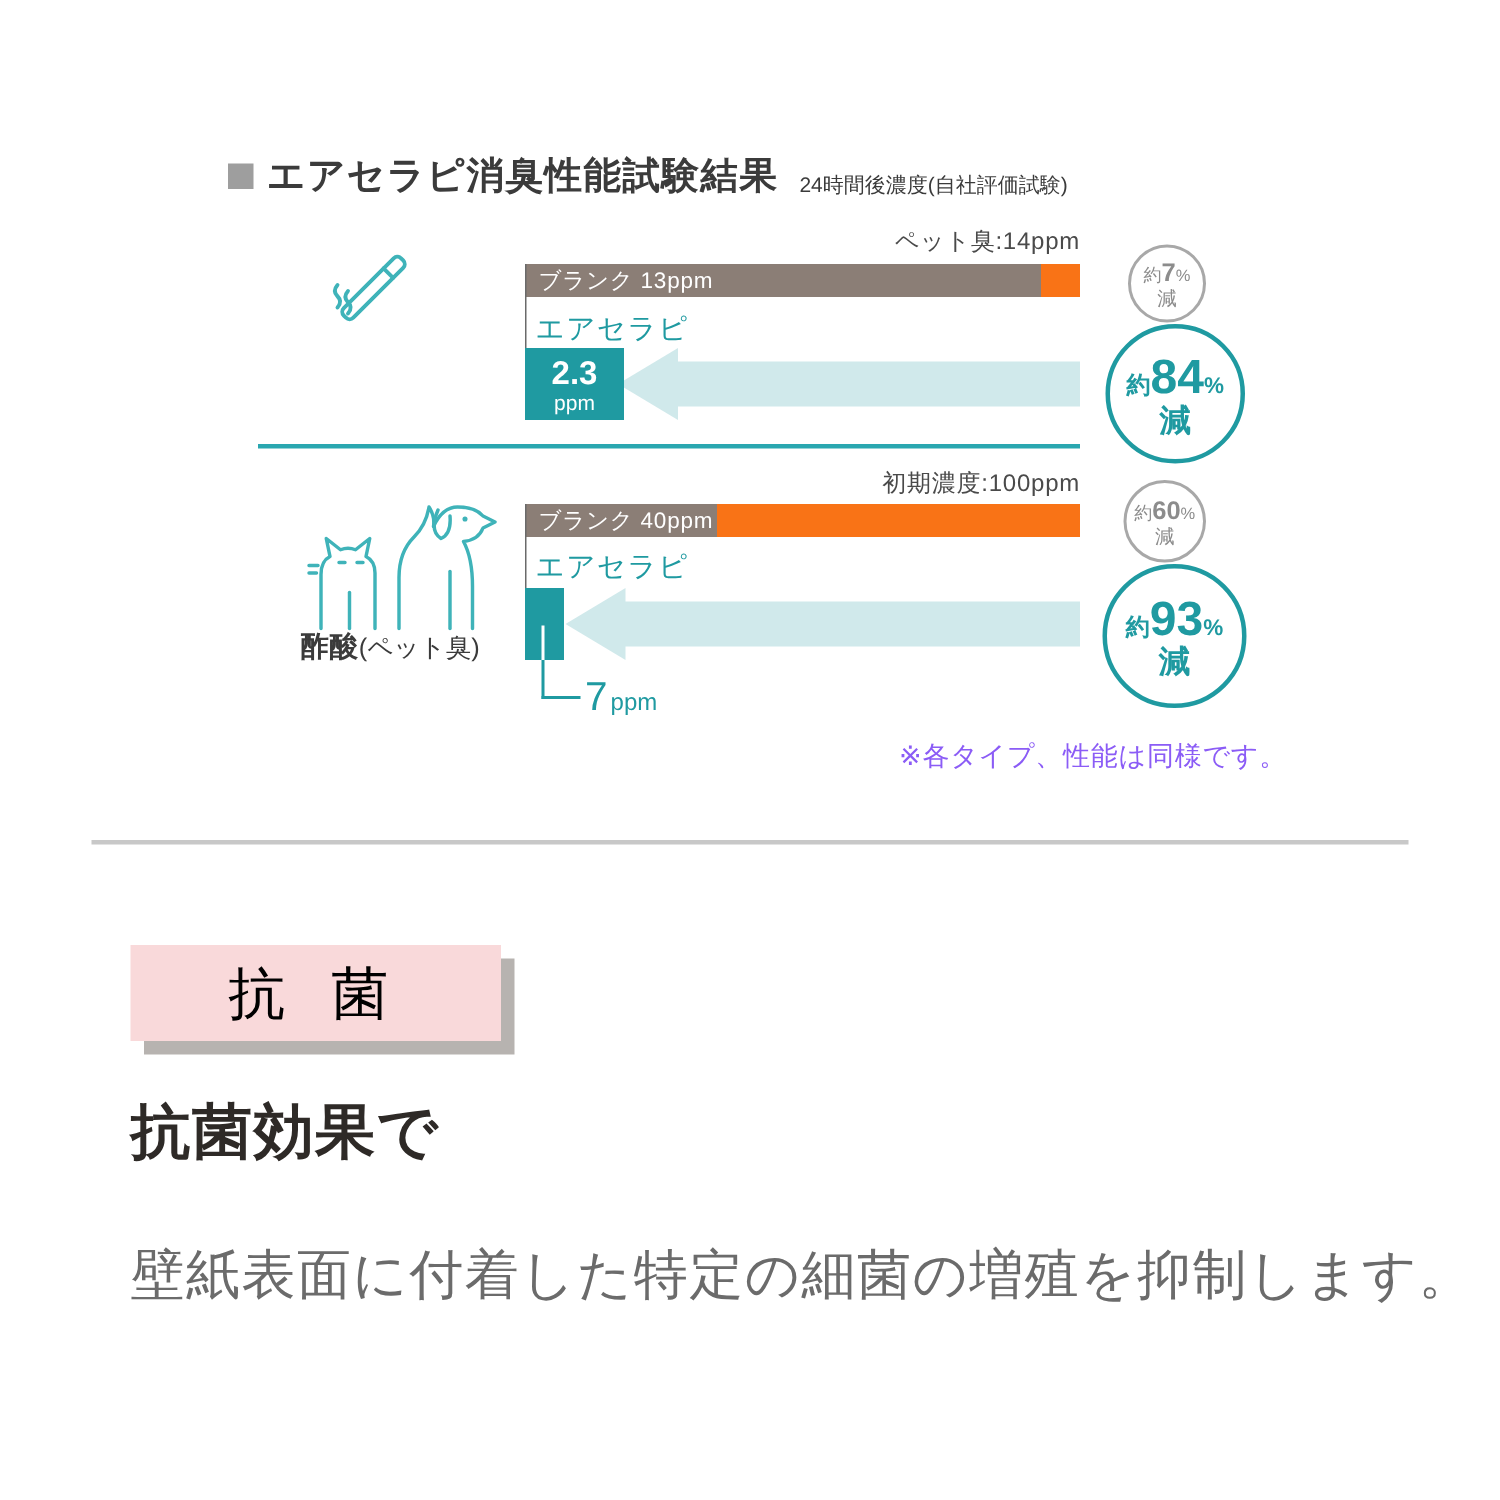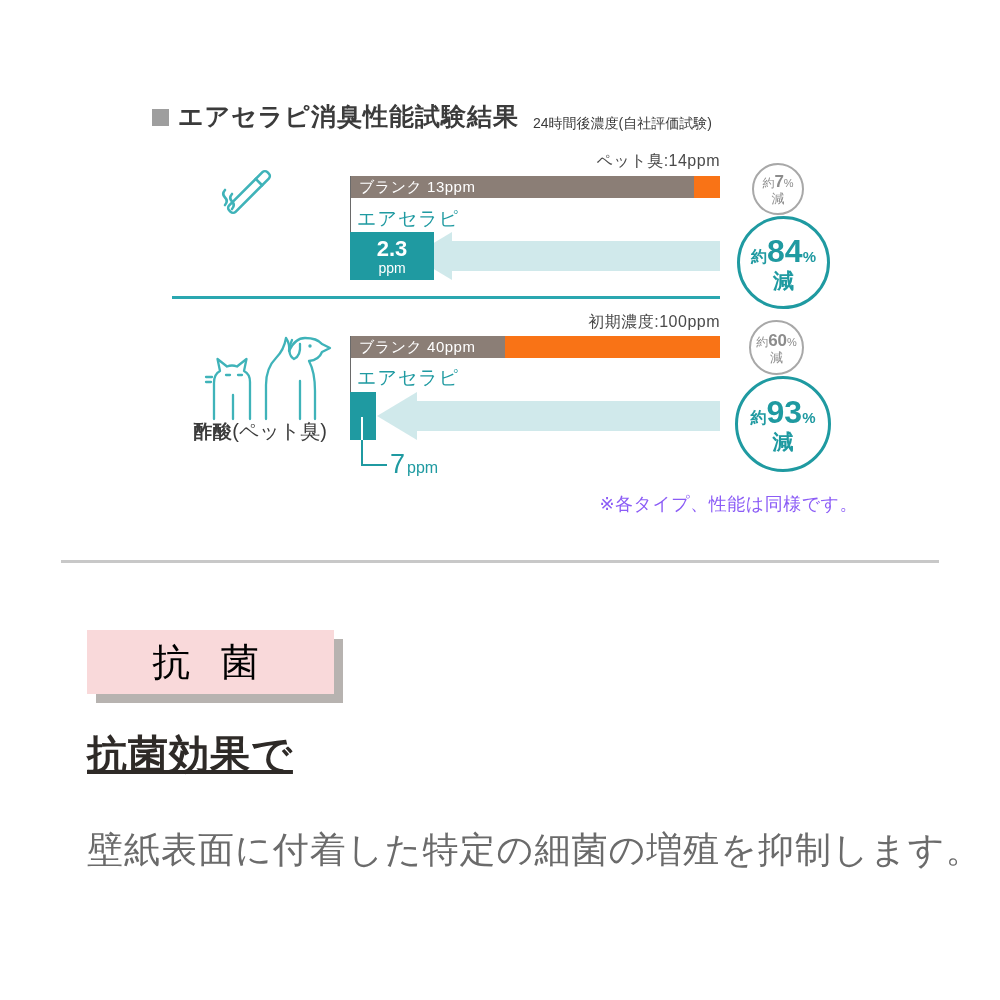--- a/index.html
+++ b/index.html
@@ -61,21 +61,21 @@
   .cat-icon-box{position:absolute;}
   .row-1 .cat-icon-box{left:210px;top:16px;}
   .row-2 .cat-icon-box{left:196px;top:10px;}
   .name-block{position:absolute;text-align:center;color:#3b3b3b;}
   .row-1 .name-block{left:155px;top:92px;width:190px;}
   .row-2 .name-block{left:150px;top:113px;width:220px;}
   .substance{font-size:19px;font-weight:bold;letter-spacing:0.5px;}
   .odor{font-size:16px;margin-top:4px;}
   .row-2 .name-block{white-space:nowrap;}
   .row-2 .substance,.row-2 .odor{display:inline;}
-  .row-2 .odor{font-size:20px;}
+  .row-2 .odor{font-size:17px;}
 
   
   .callout-tick{position:absolute;left:361px;top:112px;width:2px;height:23px;background:#ffffff;z-index:3;}
   .callout-elbow{position:absolute;left:361px;top:135px;width:24px;height:24px;
     border-left:2px solid #1f9aa1;border-bottom:2px solid #1f9aa1;}
   .callout-label{position:absolute;left:390px;top:146px;color:#1f9aa1;display:flex;align-items:baseline;line-height:1;}
   .callout-label .val{font-size:27px;}
   .callout-label .unit{font-size:16px;margin-left:2px;}
 
   .teal-divider{position:absolute;left:172px;top:296px;width:548px;height:3px;background:#2aa7b0;}
@@ -83,21 +83,21 @@
   .chart-note{position:absolute;right:142px;top:492px;font-size:18px;color:#8b5cf6;letter-spacing:0.5px;}
 
   
   .section-divider{position:absolute;left:61px;top:560px;width:878px;height:3px;background:#c8c8c8;}
 
   
   .anti-badge{position:absolute;left:87px;top:630px;width:247px;height:64px;background:#f9d9da;
     box-shadow:9px 9px 0 #b7b3b0;display:flex;align-items:center;justify-content:center;}
   .anti-badge span{font-size:38px;color:#000000;letter-spacing:10px;}
   .anti-heading{position:absolute;left:87px;top:727px;display:flex;align-items:baseline;white-space:nowrap;color:#2e2a27;}
-  .anti-heading .small{font-size:40px;font-weight:600;letter-spacing:1px;text-decoration:underline;}
+  .anti-heading .small{font-size:40px;font-weight:600;letter-spacing:1px;}
   .anti-heading .big{font-size:56px;font-weight:bold;margin-left:10px;letter-spacing:2px;}
   .anti-body{position:absolute;left:87px;top:826px;font-size:36px;color:#6b6b6b;letter-spacing:1px;white-space:nowrap;}
 
   svg{display:block;}
 </style>
 </head>
 <body>
 
 <div class="page">
 
@@ -126,21 +126,21 @@
     <div class="blank-bar">
       <div class="blank-bar-fill" style="width: 344px;">
         <span class="blank-bar-label">ブランク 13ppm</span>
       </div>
     </div>
 
     <div class="axis-vline"></div>
 
     <div class="product-label">エアセラピ</div>
 
-    <div class="product-box" style="width: 84px;">
+    <div class="product-box" style="width: 66px;">
       <span class="val">2.3</span>
       <span class="unit">ppm</span>
     </div>
 
     <div class="arrow" style="left: 412px; width: 308px;">
       <div class="arrow-head"></div>
       <div class="arrow-body"></div>
     </div>
 
     <div class="circle circle-small">
@@ -183,21 +183,21 @@
       </svg>
     </div>
 
     <div class="name-block">
       <span class="substance">酢酸</span><span class="odor">(ペット臭)</span>
     </div>
 
     <div class="initial-label">初期濃度:100ppm</div>
 
     <div class="blank-bar">
-      <div class="blank-bar-fill" style="width: 155px;">
+      <div class="blank-bar-fill" style="width: 128px;">
         <span class="blank-bar-label">ブランク  40ppm</span>
       </div>
     </div>
 
     <div class="axis-vline"></div>
 
     <div class="product-label">エアセラピ</div>
 
     <div class="product-box" style="width: 26px;"></div>
 

